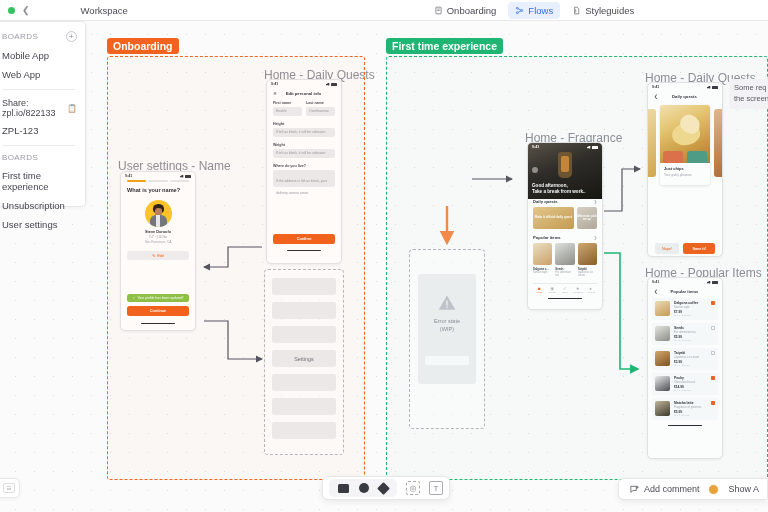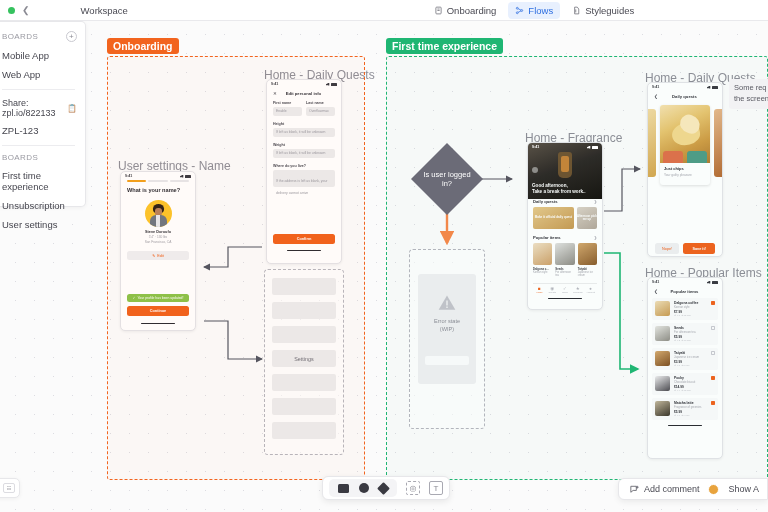--- a/index.html
+++ b/index.html
@@ -345,23 +345,20 @@
       <div class="bar" style="height:17px;"></div>
       <div class="bar" style="height:17px;display:flex;align-items:center;justify-content:center;font-size:5.4px;color:#6e6e77;">
         <span>Settings</span>
       </div>
       <div class="bar" style="height:17px;"></div>
       <div class="bar" style="height:17px;"></div>
       <div class="bar" style="height:17px;"></div>
     </div>
   </div>
 
-  <div class="diamond" style="left:411px; top:122px; width:72px; height:72px; clip-path:polygon(50% 0,100% 50%,50% 100%,0 50%);">
-    <span style="max-width:48px;">Is user logged in?</span>
-  </div>
 
   <div class="wip-frame" style="left:409px; top:228px; width:76px; height:180px;">
     <div style="margin:24px 8px;background:#efeff1;border-radius:3px;height:110px;display:flex;flex-direction:column;align-items:center;justify-content:center;">
       <svg width="22" height="20" viewBox="0 0 24 24" fill="#c3c3ca">
         <path d="M12 3 L22 20 H2 Z"></path>
           <rect x="11.1" y="9" width="1.8" height="6" fill="#efeff1"></rect>
           <rect x="11.1" y="16.2" width="1.8" height="1.8" fill="#efeff1"></rect>
       </svg>
       <div style="font-size:5.6px;color:#8e8e97;text-align:center;line-height:1.35;margin-top:5px;">
         <div>Error state</div>

